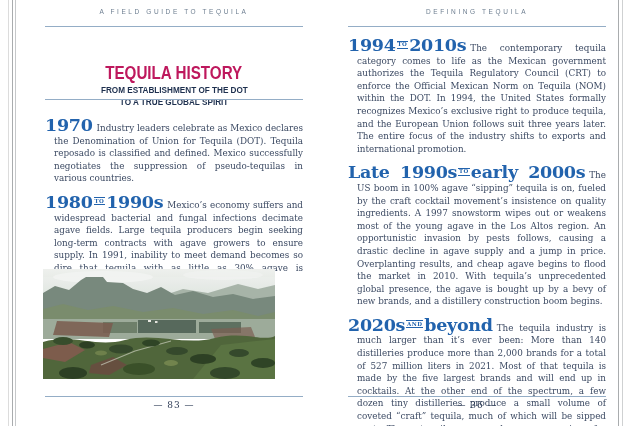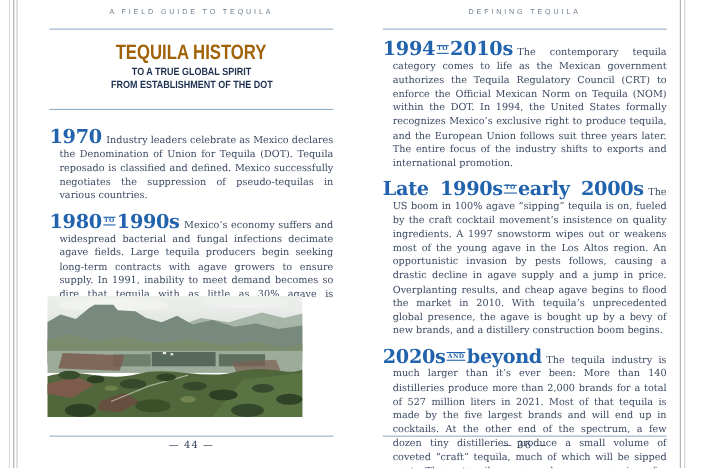--- a/index.html
+++ b/index.html
@@ -19,22 +19,22 @@
 
   .running-head{position:absolute;top:8px;left:0;right:0;text-align:center;
     font-family:"Liberation Sans",sans-serif;font-size:6.5px;letter-spacing:2.6px;
     color:#6d7e90;white-space:nowrap;}
   .rule{position:absolute;left:0;right:0;height:1px;background:#94adc6;}
   .rule-head{top:26px;}
   .rule-title{top:99px;}
   .rule-foot{top:396px;}
 
   .title-block{position:absolute;top:38px;left:0;right:0;text-align:center;}
-  .page-title{color:#a16207;font-family:"Liberation Sans",sans-serif;font-weight:bold;
-    font-size:19px;line-height:22px;white-space:nowrap;}
+  .page-title{color:#be185d;font-family:"Liberation Sans",sans-serif;font-weight:bold;
+    font-size:19px;line-height:22px;white-space:nowrap;margin-top:24px;}
   .subtitle{color:#1d2f4e;font-family:"Liberation Sans",sans-serif;font-weight:bold;
     font-size:9.5px;line-height:11.5px;white-space:nowrap;}
   .cond{display:inline-block;transform:scaleX(0.8);transform-origin:50% 50%;}
   .cond2{display:inline-block;transform:scaleX(0.86);transform-origin:50% 50%;}
 
   .sections{position:absolute;left:0;right:0;}
   .sections-left{top:119px;}
   .sections-right{top:39px;}
   .timeline-p{margin:0;padding-left:9px;text-indent:-9px;text-align:justify;
     font-size:8.8px;line-height:12.6px;color:#3c4a63;}
@@ -60,22 +60,22 @@
   <div class="vline spine-3"></div>
   <div class="vline edge-1"></div>
   <div class="vline edge-2"></div>
 
   <div class="page page-left">
     <div class="running-head">A FIELD GUIDE TO TEQUILA</div>
     <div class="rule rule-head"></div>
 
     <div class="title-block">
       <div class="page-title"><span class="cond">TEQUILA HISTORY</span></div>
+      <div class="subtitle"><span class="cond2">FROM ESTABLISHMENT OF THE DOT</span></div>
       <div class="subtitle"><span class="cond2">TO A TRUE GLOBAL SPIRIT</span></div>
-      <div class="subtitle"><span class="cond2">FROM ESTABLISHMENT OF THE DOT</span></div>
     </div>
     <div class="rule rule-title"></div>
 
     <div class="sections sections-left">
       <p class="timeline-p"><span class="year-group"><span>1970</span></span><span>Industry leaders celebrate as Mexico declares the Denomination of Union for Tequila (DOT). Tequila reposado is classified and defined. Mexico successfully negotiates the suppression of pseudo-tequilas in various countries.</span></p>
 
       <p class="timeline-p"><span class="year-group"><span>1980</span><span class="connector">TO</span><span>1990s</span></span><span>Mexico’s economy suffers and widespread bacterial and fungal infections decimate agave fields. Large tequila producers begin seeking long-term contracts with agave growers to ensure supply. In 1991, inability to meet demand becomes so dire that tequila with as little as 30% agave is approved for production behind closed doors.</span></p>
     </div>
 
     <svg class="photo" viewBox="0 0 232 110">
@@ -121,21 +121,21 @@
       <ellipse cx="196" cy="84" rx="10" ry="4" fill="#35492c"></ellipse>
       <ellipse cx="220" cy="94" rx="12" ry="5" fill="#2f4426"></ellipse>
       <ellipse cx="96" cy="100" rx="16" ry="6" fill="#3a5029"></ellipse>
       <ellipse cx="30" cy="104" rx="14" ry="6" fill="#2d4024"></ellipse>
       <ellipse cx="182" cy="104" rx="15" ry="6" fill="#33482a"></ellipse>
       <ellipse cx="128" cy="94" rx="7" ry="3" fill="#7a8c52" opacity="0.8"></ellipse>
       <ellipse cx="58" cy="84" rx="6" ry="2.5" fill="#7a8c52" opacity="0.7"></ellipse>
     </svg>
 
     <div class="rule rule-foot"></div>
-    <div class="page-number">— 44 —</div>
+    <div class="page-number">— 83 —</div>
   </div>
 
   <div class="page page-right">
     <div class="running-head">DEFINING TEQUILA</div>
     <div class="rule rule-head"></div>
 
     <div class="sections sections-right">
       <p class="timeline-p"><span class="year-group"><span>1994</span><span class="connector">TO</span><span>2010s</span></span><span>The contemporary tequila category comes to life as the Mexican government authorizes the Tequila Regulatory Council (CRT) to enforce the Official Mexican Norm on Tequila (NOM) within the DOT. In 1994, the United States formally recognizes Mexico’s exclusive right to produce tequila, and the European Union follows suit three years later. The entire focus of the industry shifts to exports and international promotion.</span></p>
 
       <p class="timeline-p"><span class="year-group"><span>Late 1990s</span><span class="connector">TO</span><span>early 2000s</span></span><span>The US boom in 100% agave “sipping” tequila is on, fueled by the craft cocktail movement’s insistence on quality ingredients. A 1997 snowstorm wipes out or weakens most of the young agave in the Los Altos region. An opportunistic invasion by pests follows, causing a drastic decline in agave supply and a jump in price. Overplanting results, and cheap agave begins to flood the market in 2010. With tequila’s unprecedented global presence, the agave is bought up by a bevy of new brands, and a distillery construction boom begins.</span></p>

